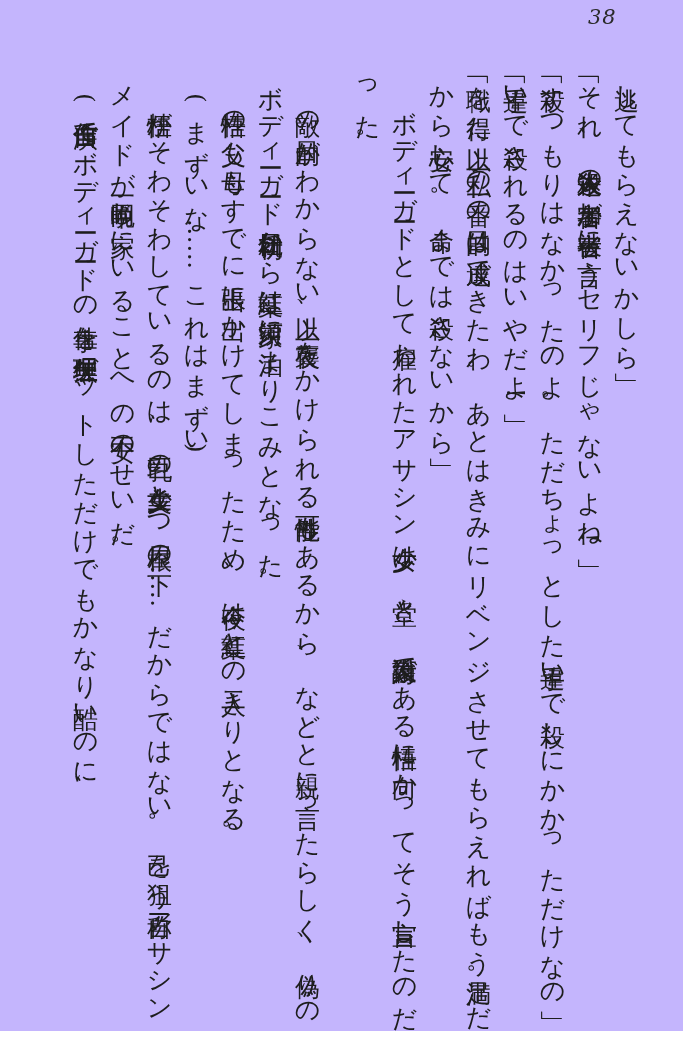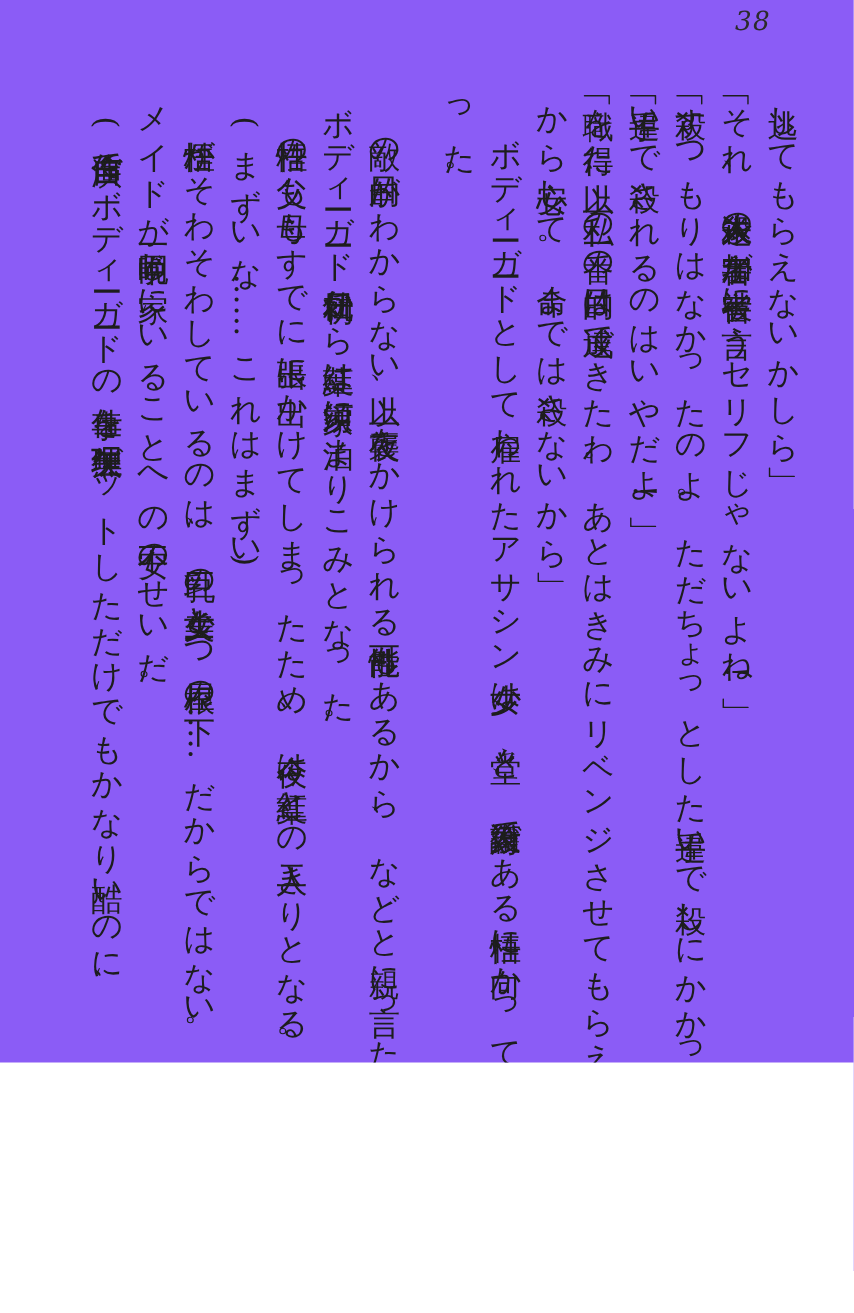--- a/index.html
+++ b/index.html
@@ -8,22 +8,22 @@
   }
   body {
     width: 683px;
     height: 1050px;
     overflow: hidden;
     font-family: "DejaVu Serif", "Liberation Serif", serif;
   }
   .book-page {
     position: relative;
     width: 683px;
-    height: 850px;
-    background: #8b5cf6;
+    height: 1031px;
+    background: #c4b5fd;
     overflow: hidden;
   }
   .page-number {
     position: absolute;
     top: 5px;
     left: 588px;
     font-style: italic;
     font-size: 21px;
     letter-spacing: 1px;
     color: #2b2b2b;

